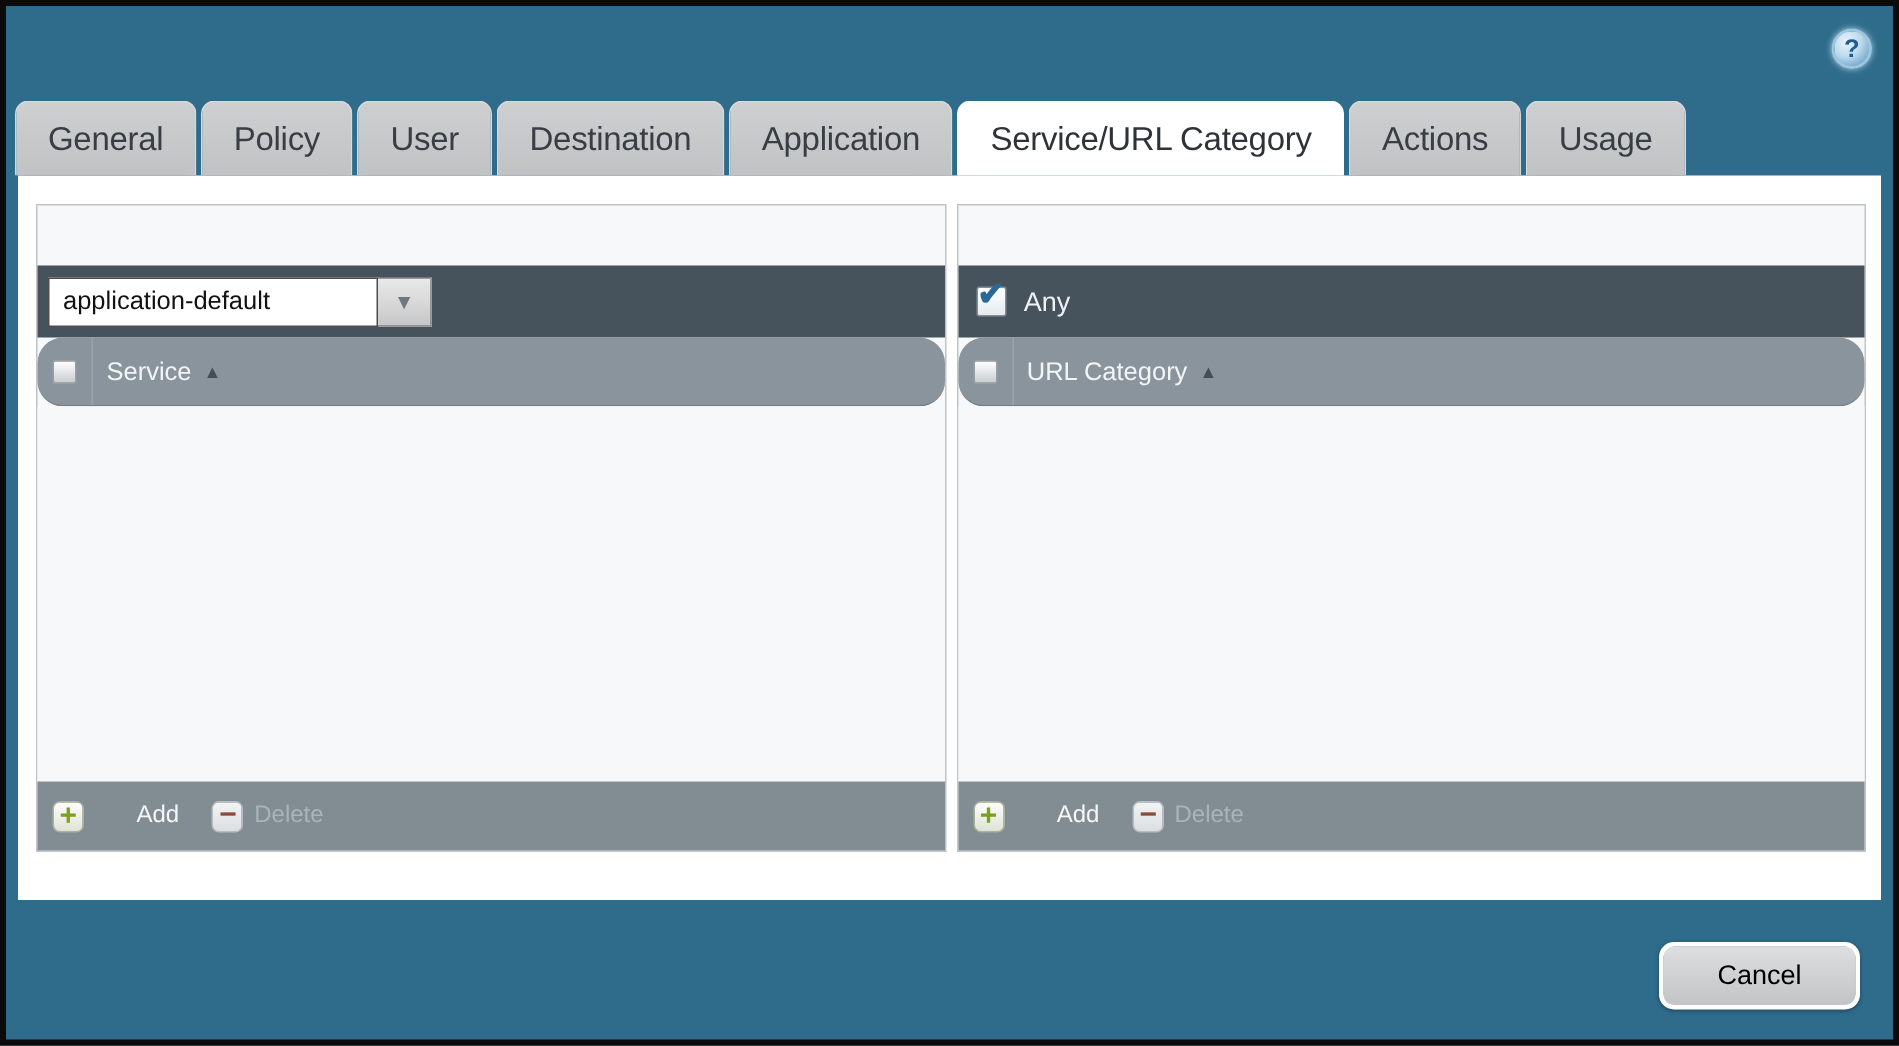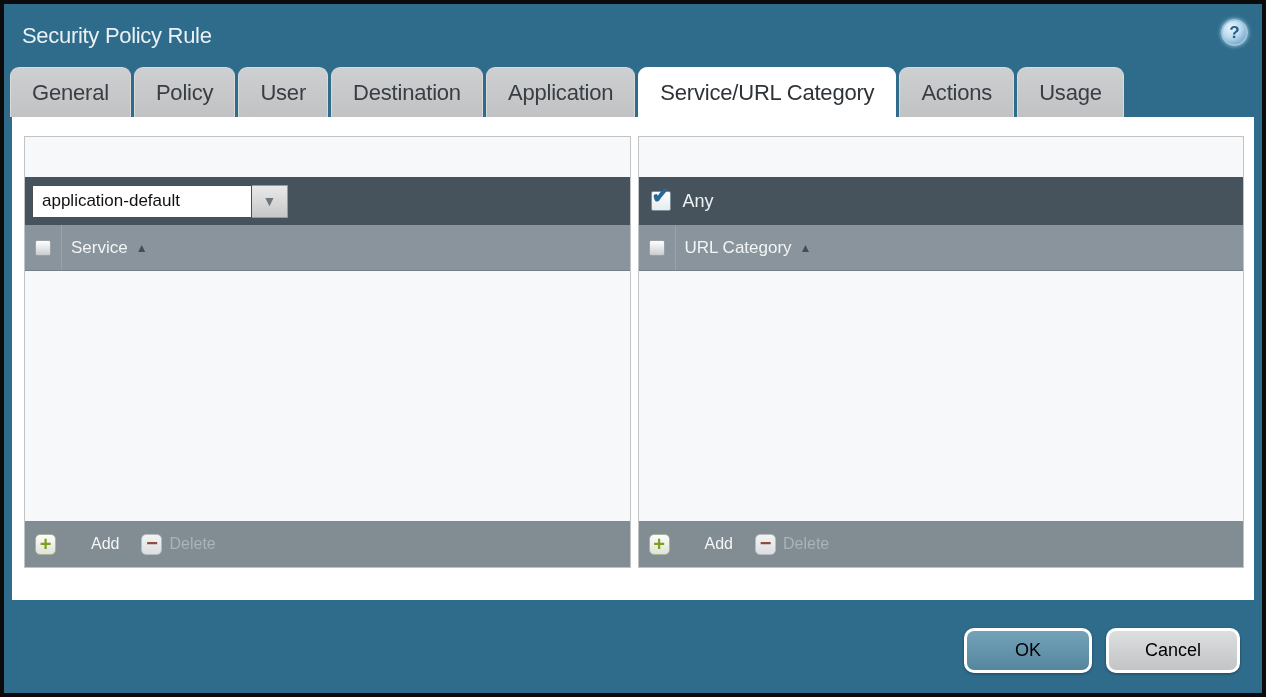--- a/index.html
+++ b/index.html
@@ -103,20 +103,21 @@
     position:absolute; top:-7px; left:0px;
     font-size:22px; font-weight:bold; color:#2a6897; line-height:1;
   }
   .any-label { color:#eef2f4; font-size:18px; }
 
   
   .panel-header {
     height:46px; flex:0 0 46px; background:#8a949c;
     display:flex; align-items:stretch;
     border-bottom:1px solid #757f87;
+    border-radius:17px;
   }
   .cb-cell {
     width:37px; display:flex; align-items:center; justify-content:center;
     border-right:1px solid #9aa3aa;
   }
   .checkbox-small {
     width:16px; height:16px; border-radius:2px;
     background:linear-gradient(#ffffff,#c9cdd0);
     border:1px solid #98a0a6; cursor:pointer;
   }
@@ -173,21 +174,20 @@
     width:134px;
     background:linear-gradient(#dcdedf,#c2c4c6);
   }
 </style>
 </head>
 <body>
 
 <div class="window">
 
   <div class="titlebar">
-    <div class="dialog-title">Security Policy Rule</div>
     <div class="help-btn">
       <span>?</span>
     </div>
   </div>
 
   <div class="tabs">
     <div class="tab">General</div>
     <div class="tab">Policy</div>
     <div class="tab">User</div>
     <div class="tab">Destination</div>
@@ -259,17 +259,16 @@
             <span class="icon-box icon-minus">−</span>
             <span class="delete-label">Delete</span>
           </div>
         </div>
       </div>
 
     </div>
   </div>
 
   <div class="dialog-actions">
-    <div class="btn btn-ok">OK</div>
     <div class="btn btn-cancel">Cancel</div>
   </div>
 
 </div>
 
 </body></html>

